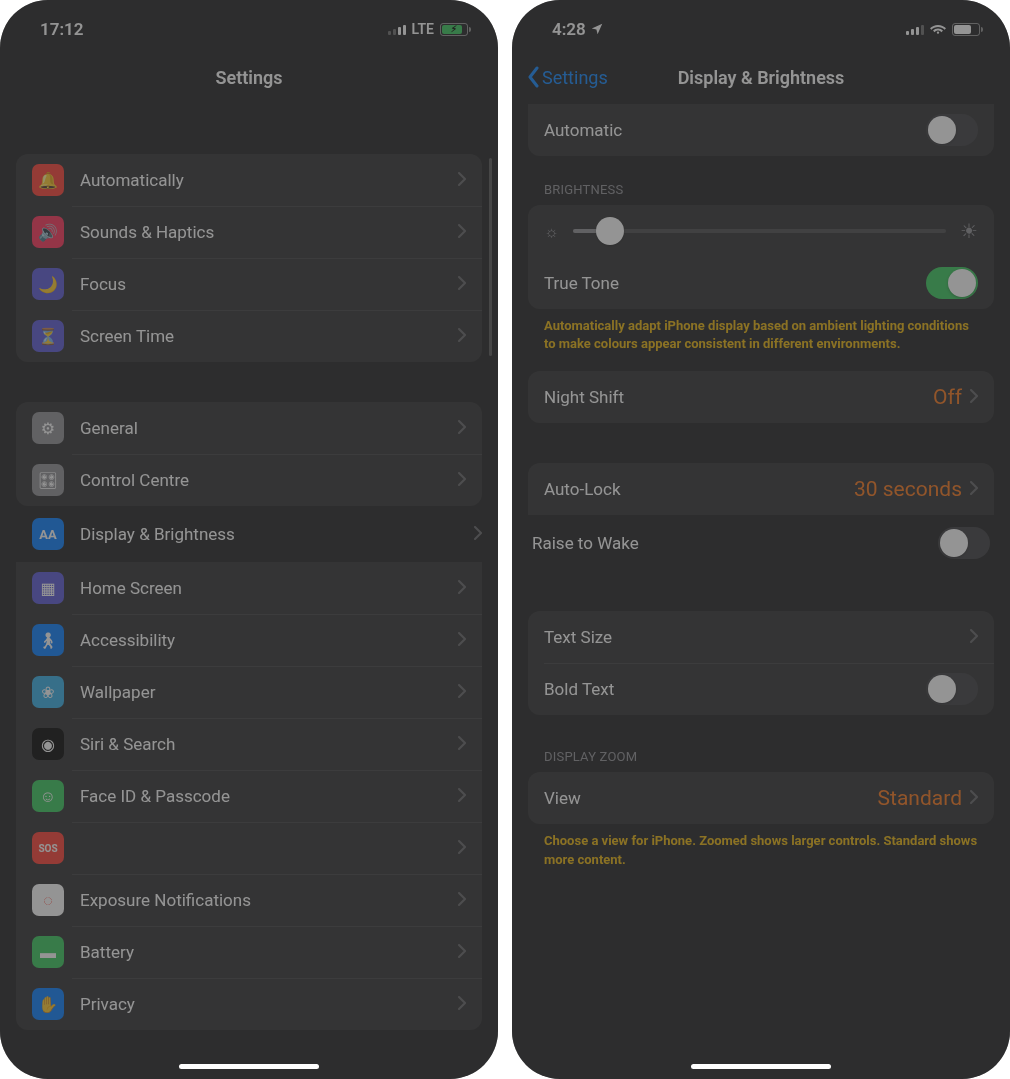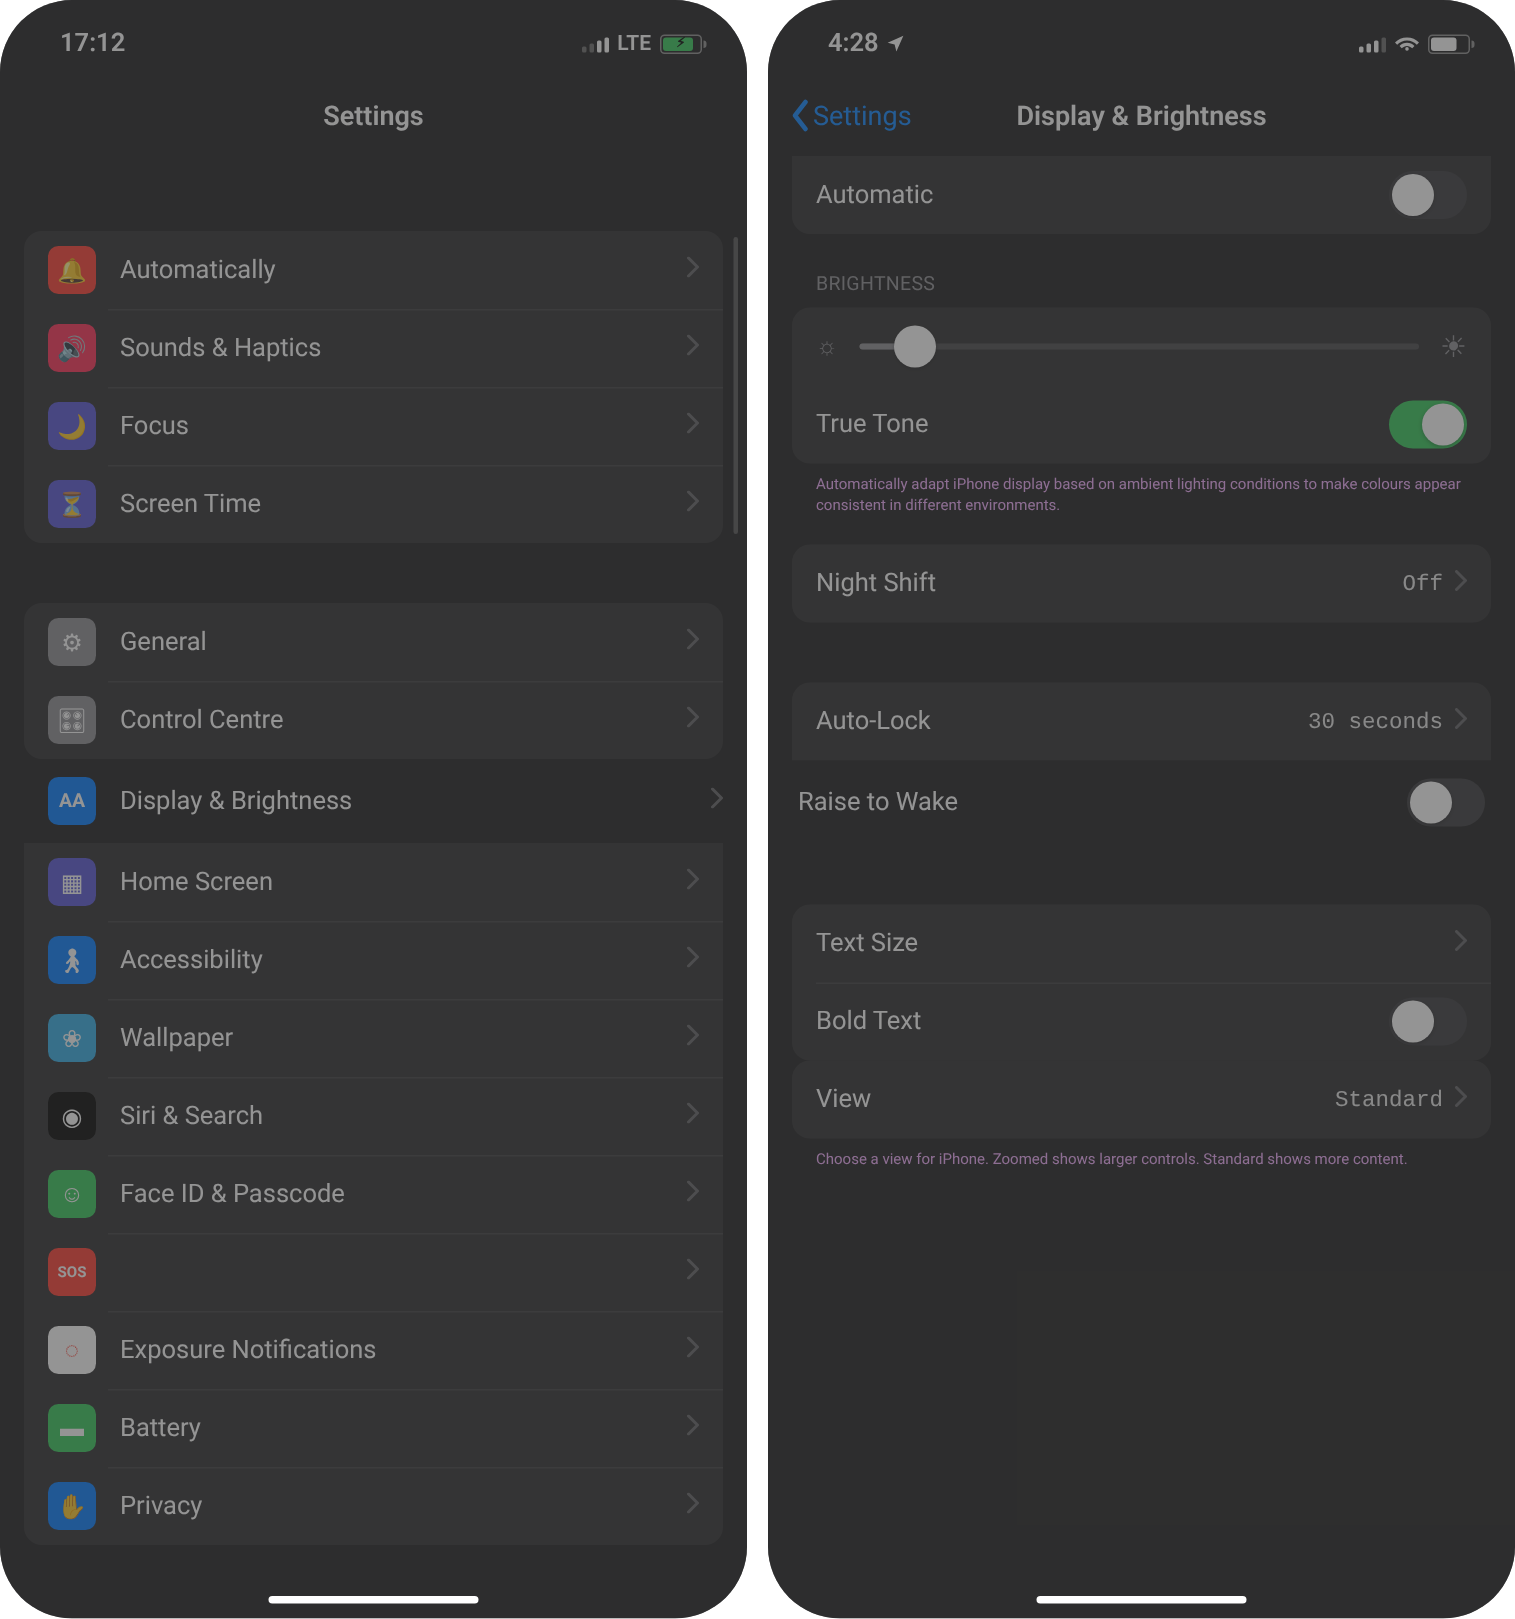--- a/index.html
+++ b/index.html
@@ -91,24 +91,25 @@
   .group.tight { margin-top: 18px; }
   .group-header {
     color: #8e8e93;
     font-size: 13px;
     text-transform: uppercase;
     padding: 0 16px 8px 16px;
     margin-top: 26px;
     letter-spacing: 0.2px;
   }
   .group-footer {
-    color: #f0abfc;
-    font-size: 10px;
+    color: #eab308;
+    font-size: 13px;
     padding: 8px 16px 0 16px;
     line-height: 1.4;
+    font-weight: bold;
   }
   .row {
     display: flex;
     align-items: center;
     min-height: 52px;
     padding: 0 16px;
     color: #fff;
     font-size: 17px;
     position: relative;
     justify-content: space-between;
@@ -118,21 +119,21 @@
     position:absolute; top:0; left:56px; right:0; height:1px;
     background: rgba(255,255,255,0.08);
   }
   .row.noicon + .row.noicon::before { left:16px; }
   .app-icon {
     width: 32px; height: 32px; border-radius: 7px; margin-right: 16px;
     display:flex; align-items:center; justify-content:center; flex-shrink:0;
     font-size: 16px; color:#fff;
   }
   .row .label { flex: 1; }
-  .row .value { color:#e5e5e5; font-size:15px; margin-right:8px;font-family:Liberation Mono, monospace; }
+  .row .value { color:#f97316; font-size:21px; margin-right:8px; }
   .chev { color:#636366; }
   .chev svg { width:8px; height:14px; }
   
   .highlight-row {
     background: #1c1c1e;
     border-radius: 12px;
     margin: 0 -16px;
     padding: 0 16px 0 16px;
     display:flex; align-items:center; min-height:56px;
     color:#fff; font-size:17px; z-index:10; position:relative;
@@ -445,20 +446,21 @@
             </svg></span>
       </div>
       <div class="row noicon">
         <span class="label">Bold Text</span>
         <div class="toggle off">
             <div class="knob"></div>
           </div>
       </div>
     </div>
 
+    <div class="group-header" style="margin-top:34px">DISPLAY ZOOM</div>
     <div class="group" style="margin-top:0">
       <div class="row noicon">
         <span class="label">View</span>
         <span class="value">Standard</span>
         <span class="chev"><svg viewBox="0 0 8 14">
               <path d="M1 1l6 6-6 6" stroke="currentColor" stroke-width="2" fill="none" stroke-linecap="round"></path>
             </svg></span>
       </div>
     </div>
     <div class="group-footer">Choose a view for iPhone. Zoomed shows larger controls. Standard shows more content.</div>

